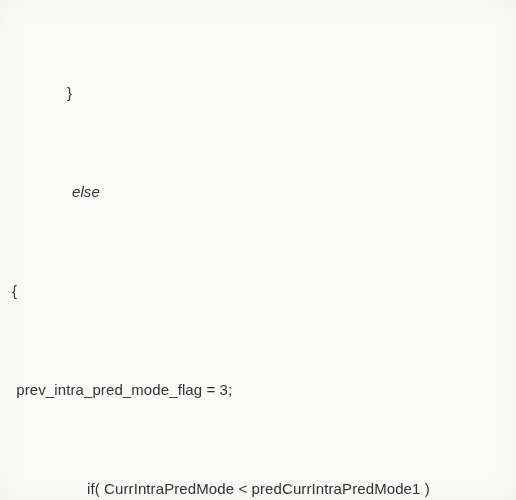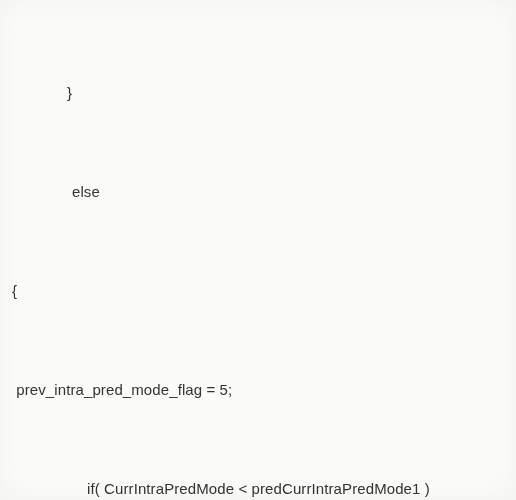--- a/index.html
+++ b/index.html
@@ -19,39 +19,39 @@
       color: #333;
       white-space: pre;
       letter-spacing: 0.1px;
     }
     .line {
       display: block;
     }
     
     .i1 { padding-left: 0px; }
     .i2 { padding-left: 55px; }
-    .i3 { padding-left: 60px; }
+    .i3 { padding-left: 60px; font-style: italic; }
     .i4 { padding-left: 75px; }
     
     body::after {
       content: "";
       position: fixed;
       inset: 0;
       pointer-events: none;
       box-shadow: inset 0 0 30px rgba(0,0,0,0.04);
     }
   </style>
 </head>
 <body>
 
 <div class="code-block">
   <span class="line i2">}</span>
   <span class="line i3">else</span>
   <span class="line i1">{</span>
-  <span class="line i1"> prev_intra_pred_mode_flag = 5;</span>
+  <span class="line i1"> prev_intra_pred_mode_flag = 3;</span>
   <span class="line i4">if( CurrIntraPredMode &lt; predCurrIntraPredMode1 )</span>
   
   
   
   
   
   
   
 </div>
 

